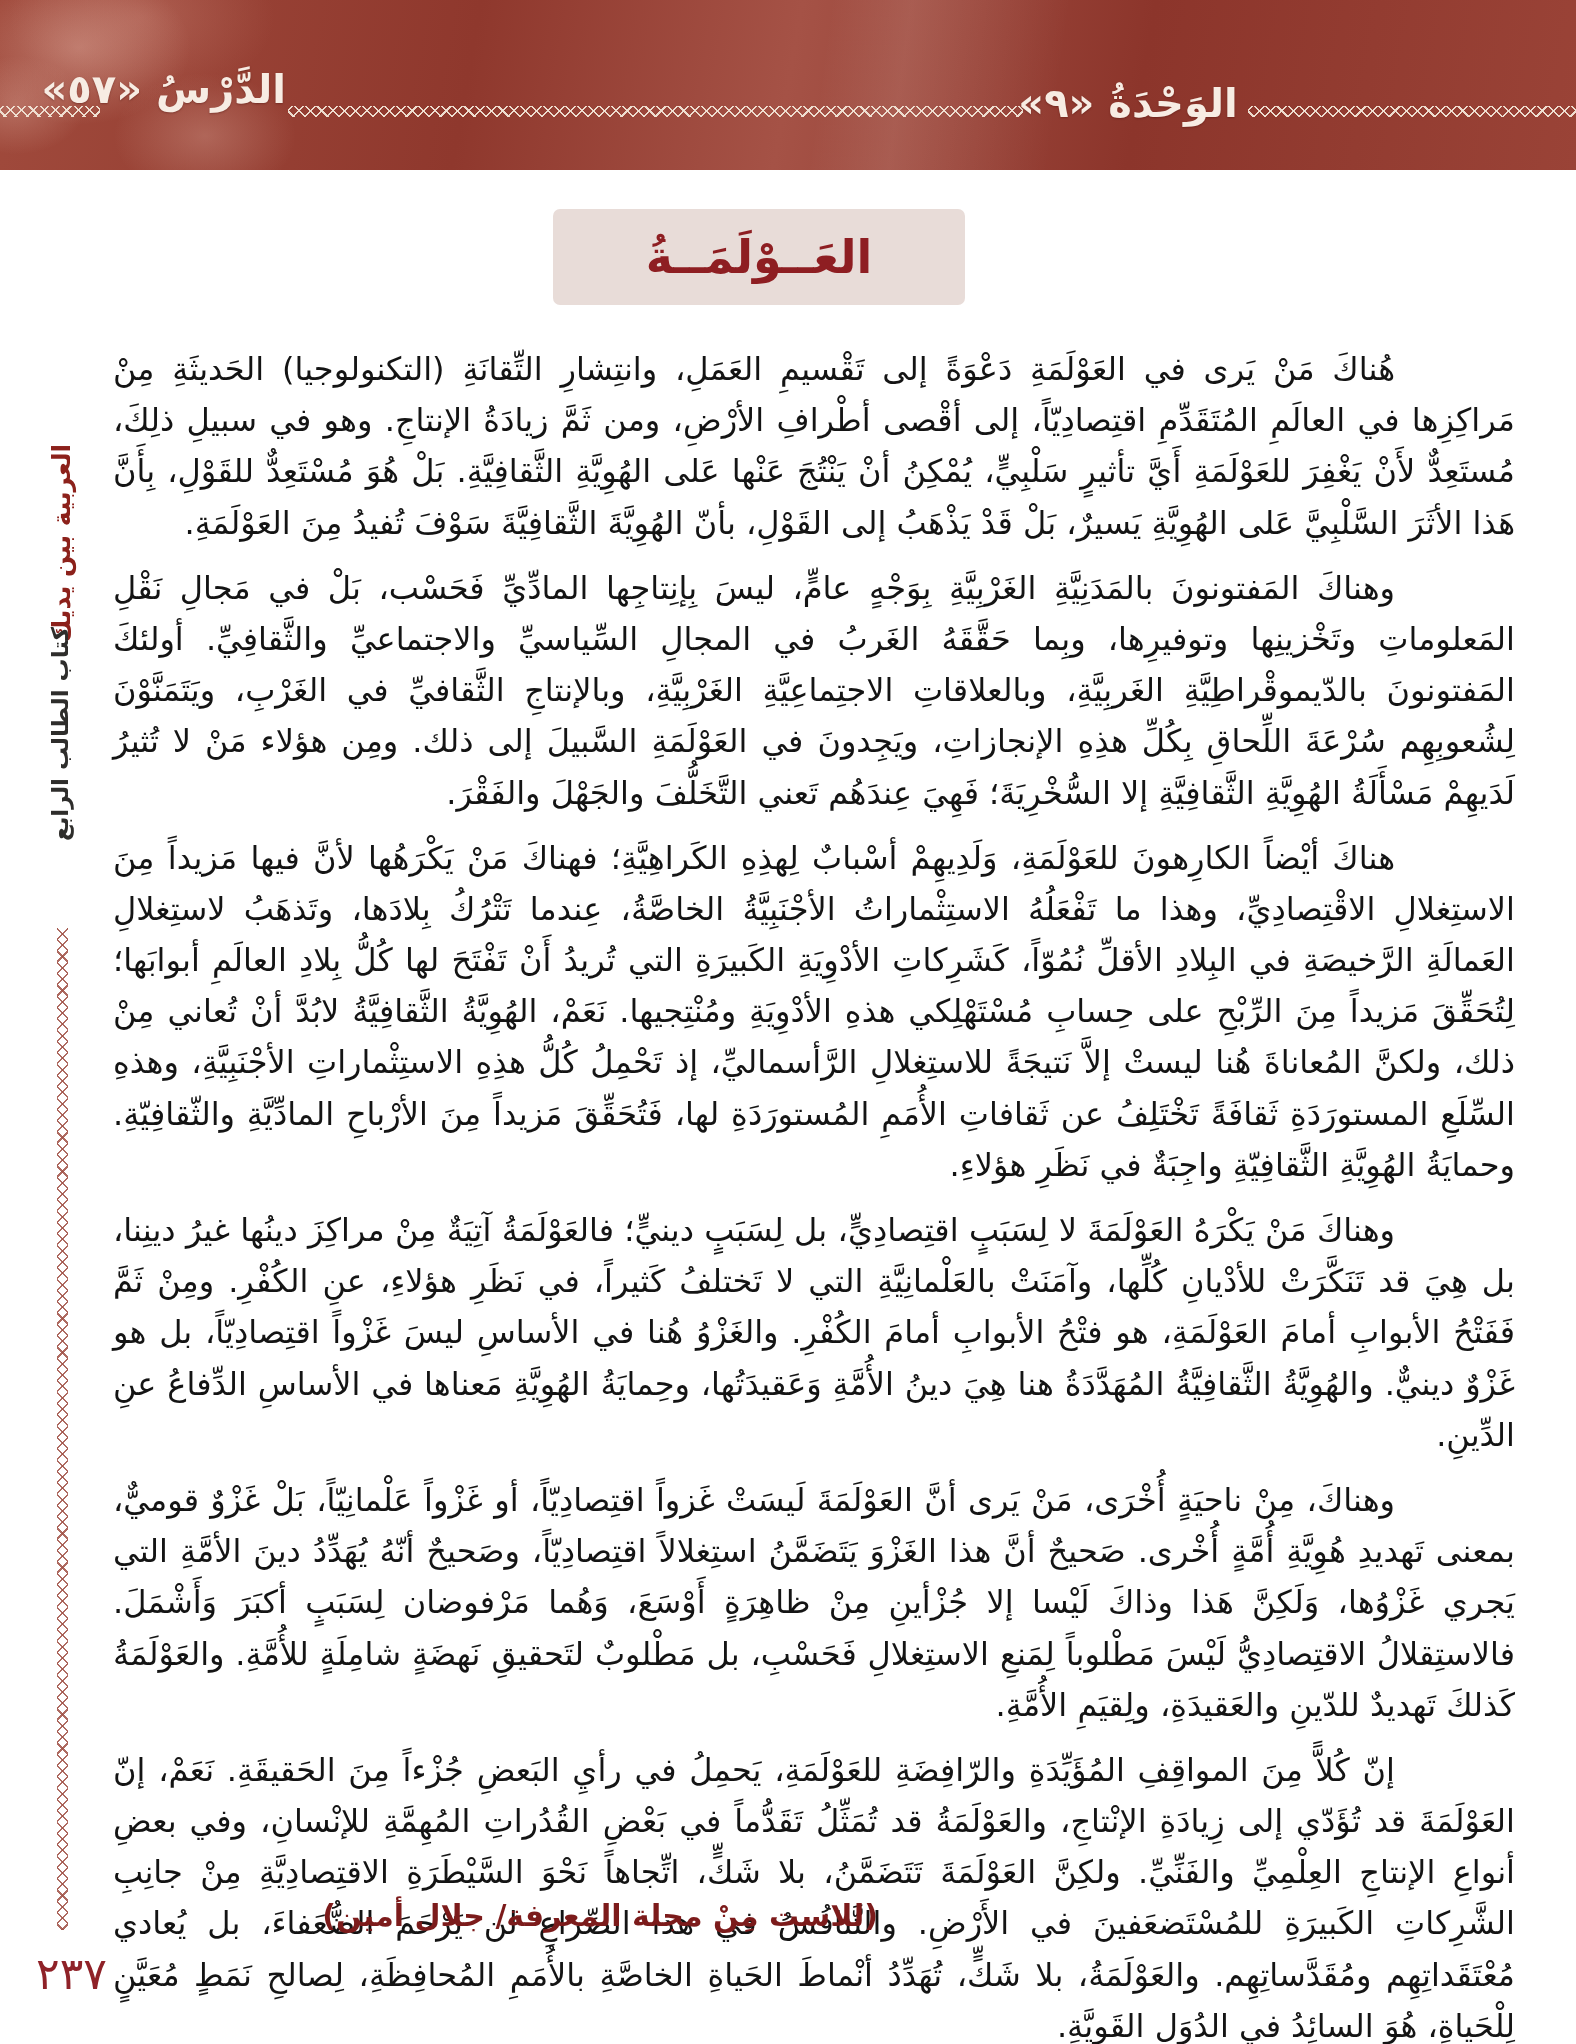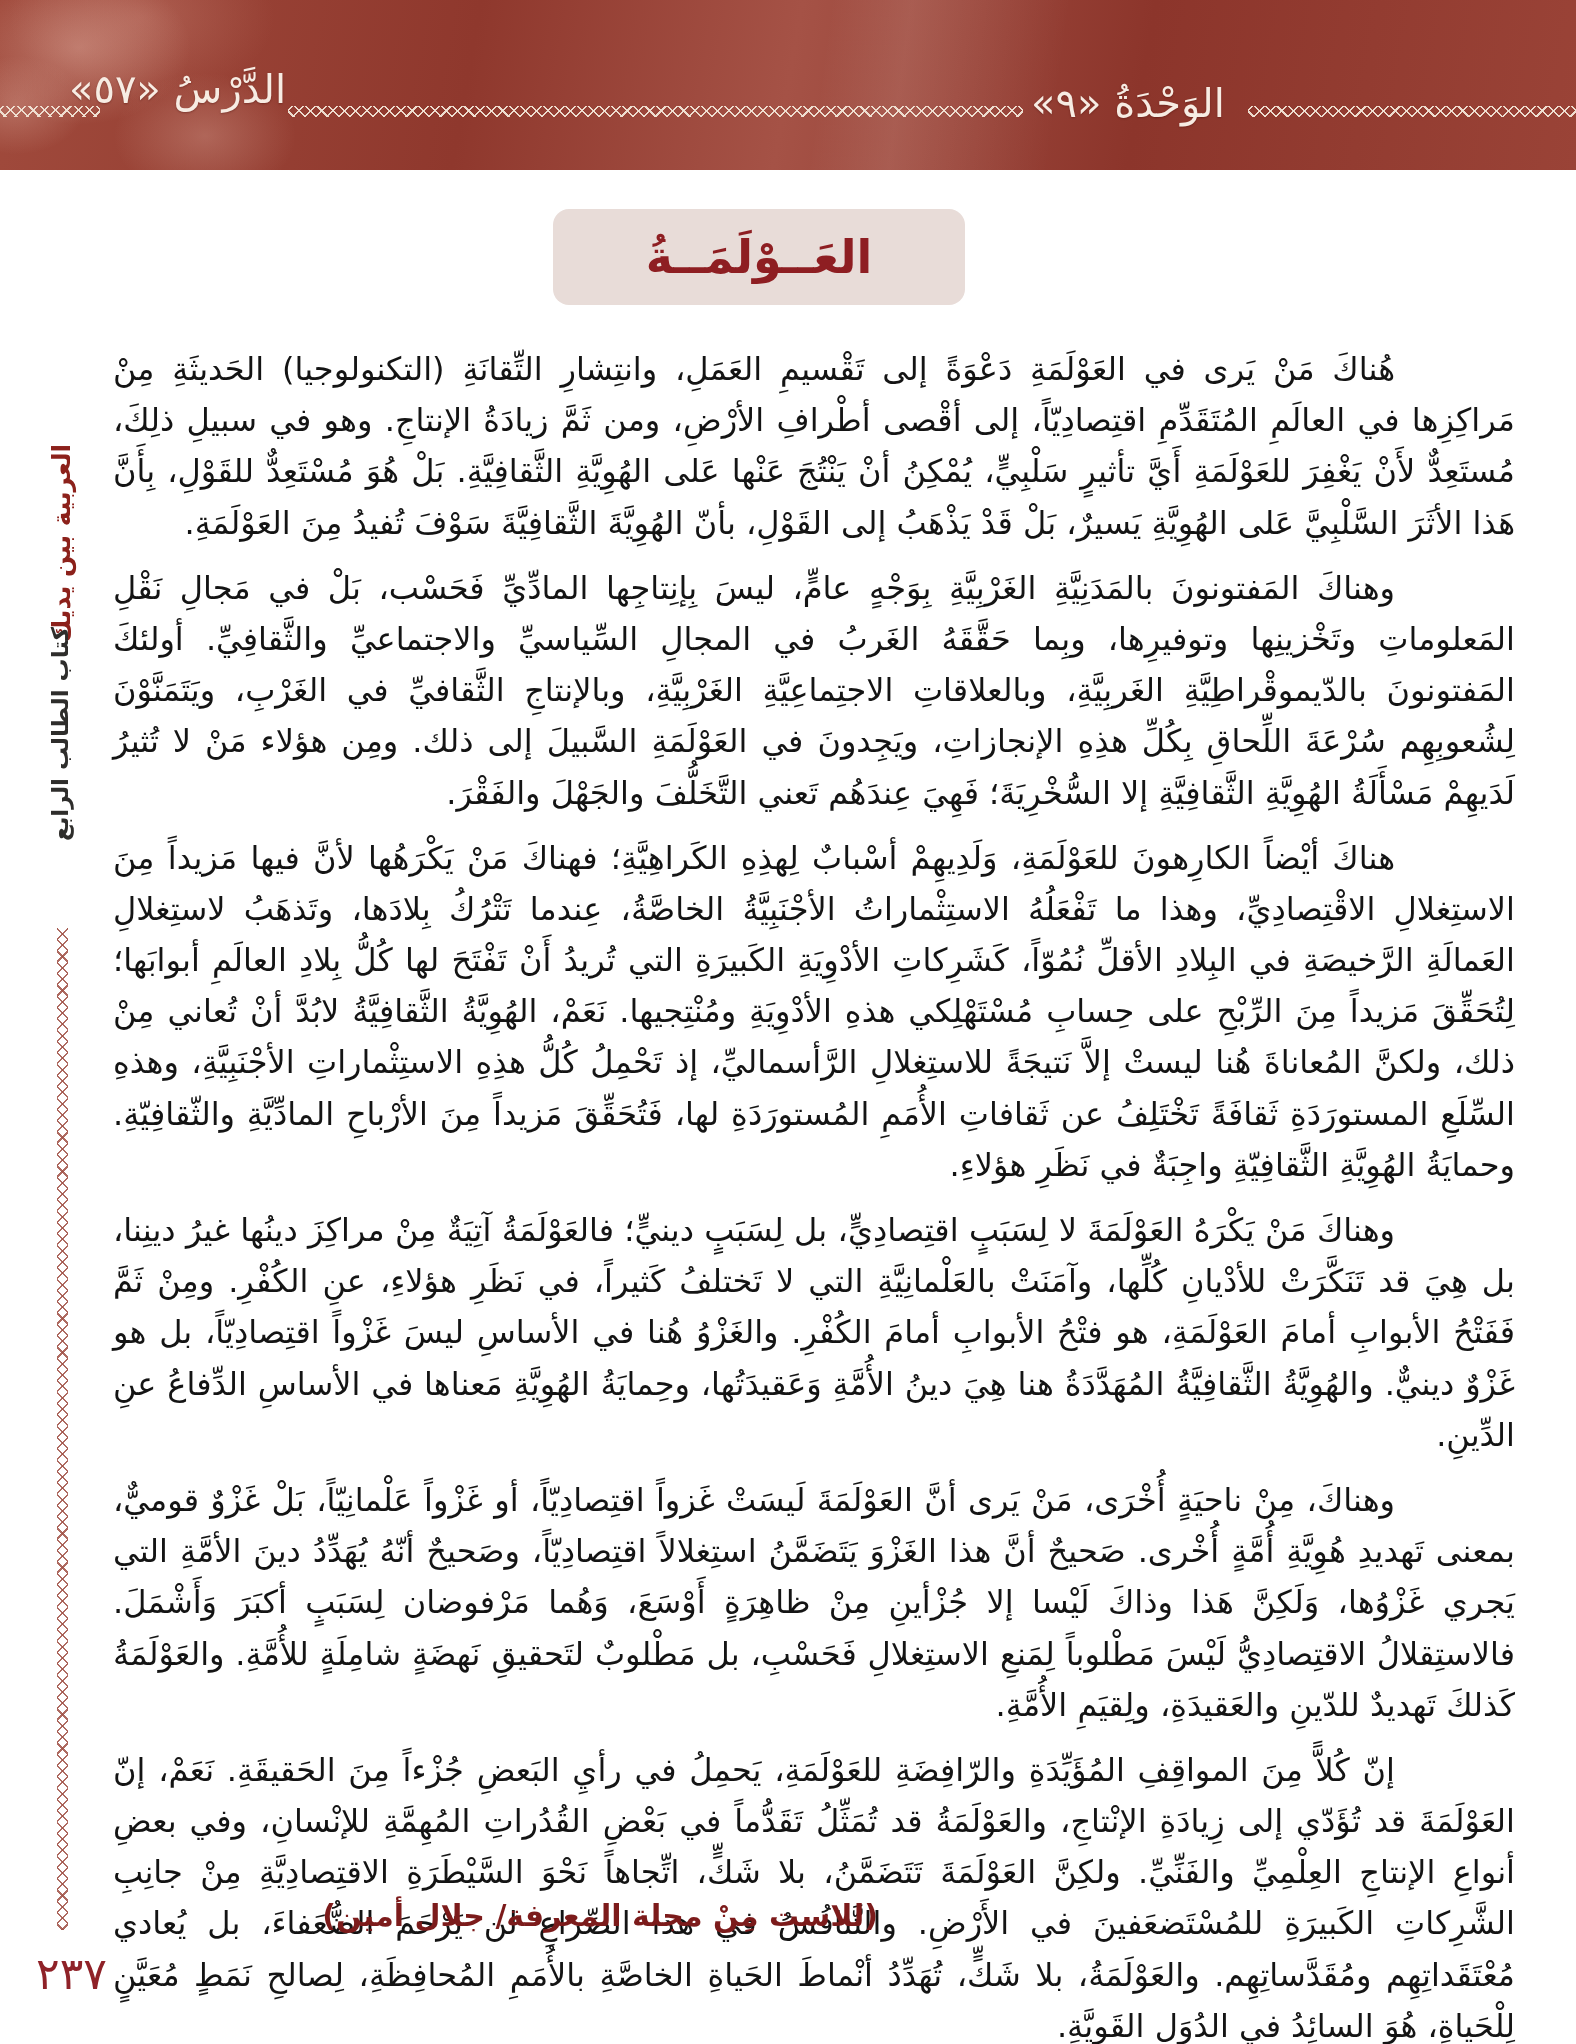--- a/index.html
+++ b/index.html
@@ -13,40 +13,40 @@
     position:absolute;left:0;top:0;width:1576px;height:170px;
     background:
       radial-gradient(160px 110px at 5% 28%, rgba(238,196,182,0.38), transparent 70%),
       radial-gradient(130px 90px at 13% 80%, rgba(238,196,182,0.28), transparent 70%),
       radial-gradient(100px 70px at 1% 62%, rgba(238,196,182,0.30), transparent 70%),
       radial-gradient(190px 120px at 9% 10%, rgba(230,170,155,0.25), transparent 70%),
       linear-gradient(98deg, rgba(255,235,225,0) 52%, rgba(255,235,225,0.12) 57%, rgba(255,235,225,0) 67%),
       linear-gradient(100deg,#a04a3c 0%,#8f382d 30%,#a55246 50%,#8c352b 72%,#9a4337 100%);
   }
   .band-text{
-    position:absolute;color:#f7ece3;font-weight:normal;font-size:40px;
+    position:absolute;color:#f7ece3;font-weight:bold;font-size:40px;
     direction:rtl;white-space:nowrap;text-align:center;
     text-shadow:0 1px 2px rgba(60,10,5,.35);
   }
   .unit{left:1008px;top:80px;width:240px;}
   .lesson{left:86px;top:66px;width:200px;}
   
   .chain{
     position:absolute;top:106px;height:11px;
     background-image:
       repeating-linear-gradient(45deg, transparent 0 3.5px, rgba(242,228,214,.95) 3.5px 5px, transparent 5px 8px),
       repeating-linear-gradient(-45deg, transparent 0 3.5px, rgba(242,228,214,.95) 3.5px 5px, transparent 5px 8px);
   }
   .chain-left{left:0;width:100px;}
   .chain-mid{left:288px;width:735px;}
   .chain-right{left:1248px;width:328px;}
   
   .title-box{
     position:absolute;left:553px;top:209px;width:412px;height:96px;
-    background:#e8dcd8;border-radius:16px;
+    background:#e8dcd8;border-radius:7px;
     display:flex;align-items:center;justify-content:center;
   }
   .title-box span{
     color:#8e1e22;font-size:46px;font-weight:bold;direction:rtl;white-space:nowrap;
   }
   
   .side-rot{
     position:absolute;transform:rotate(-90deg);direction:rtl;white-space:nowrap;
     text-align:center;font-weight:bold;
   }

